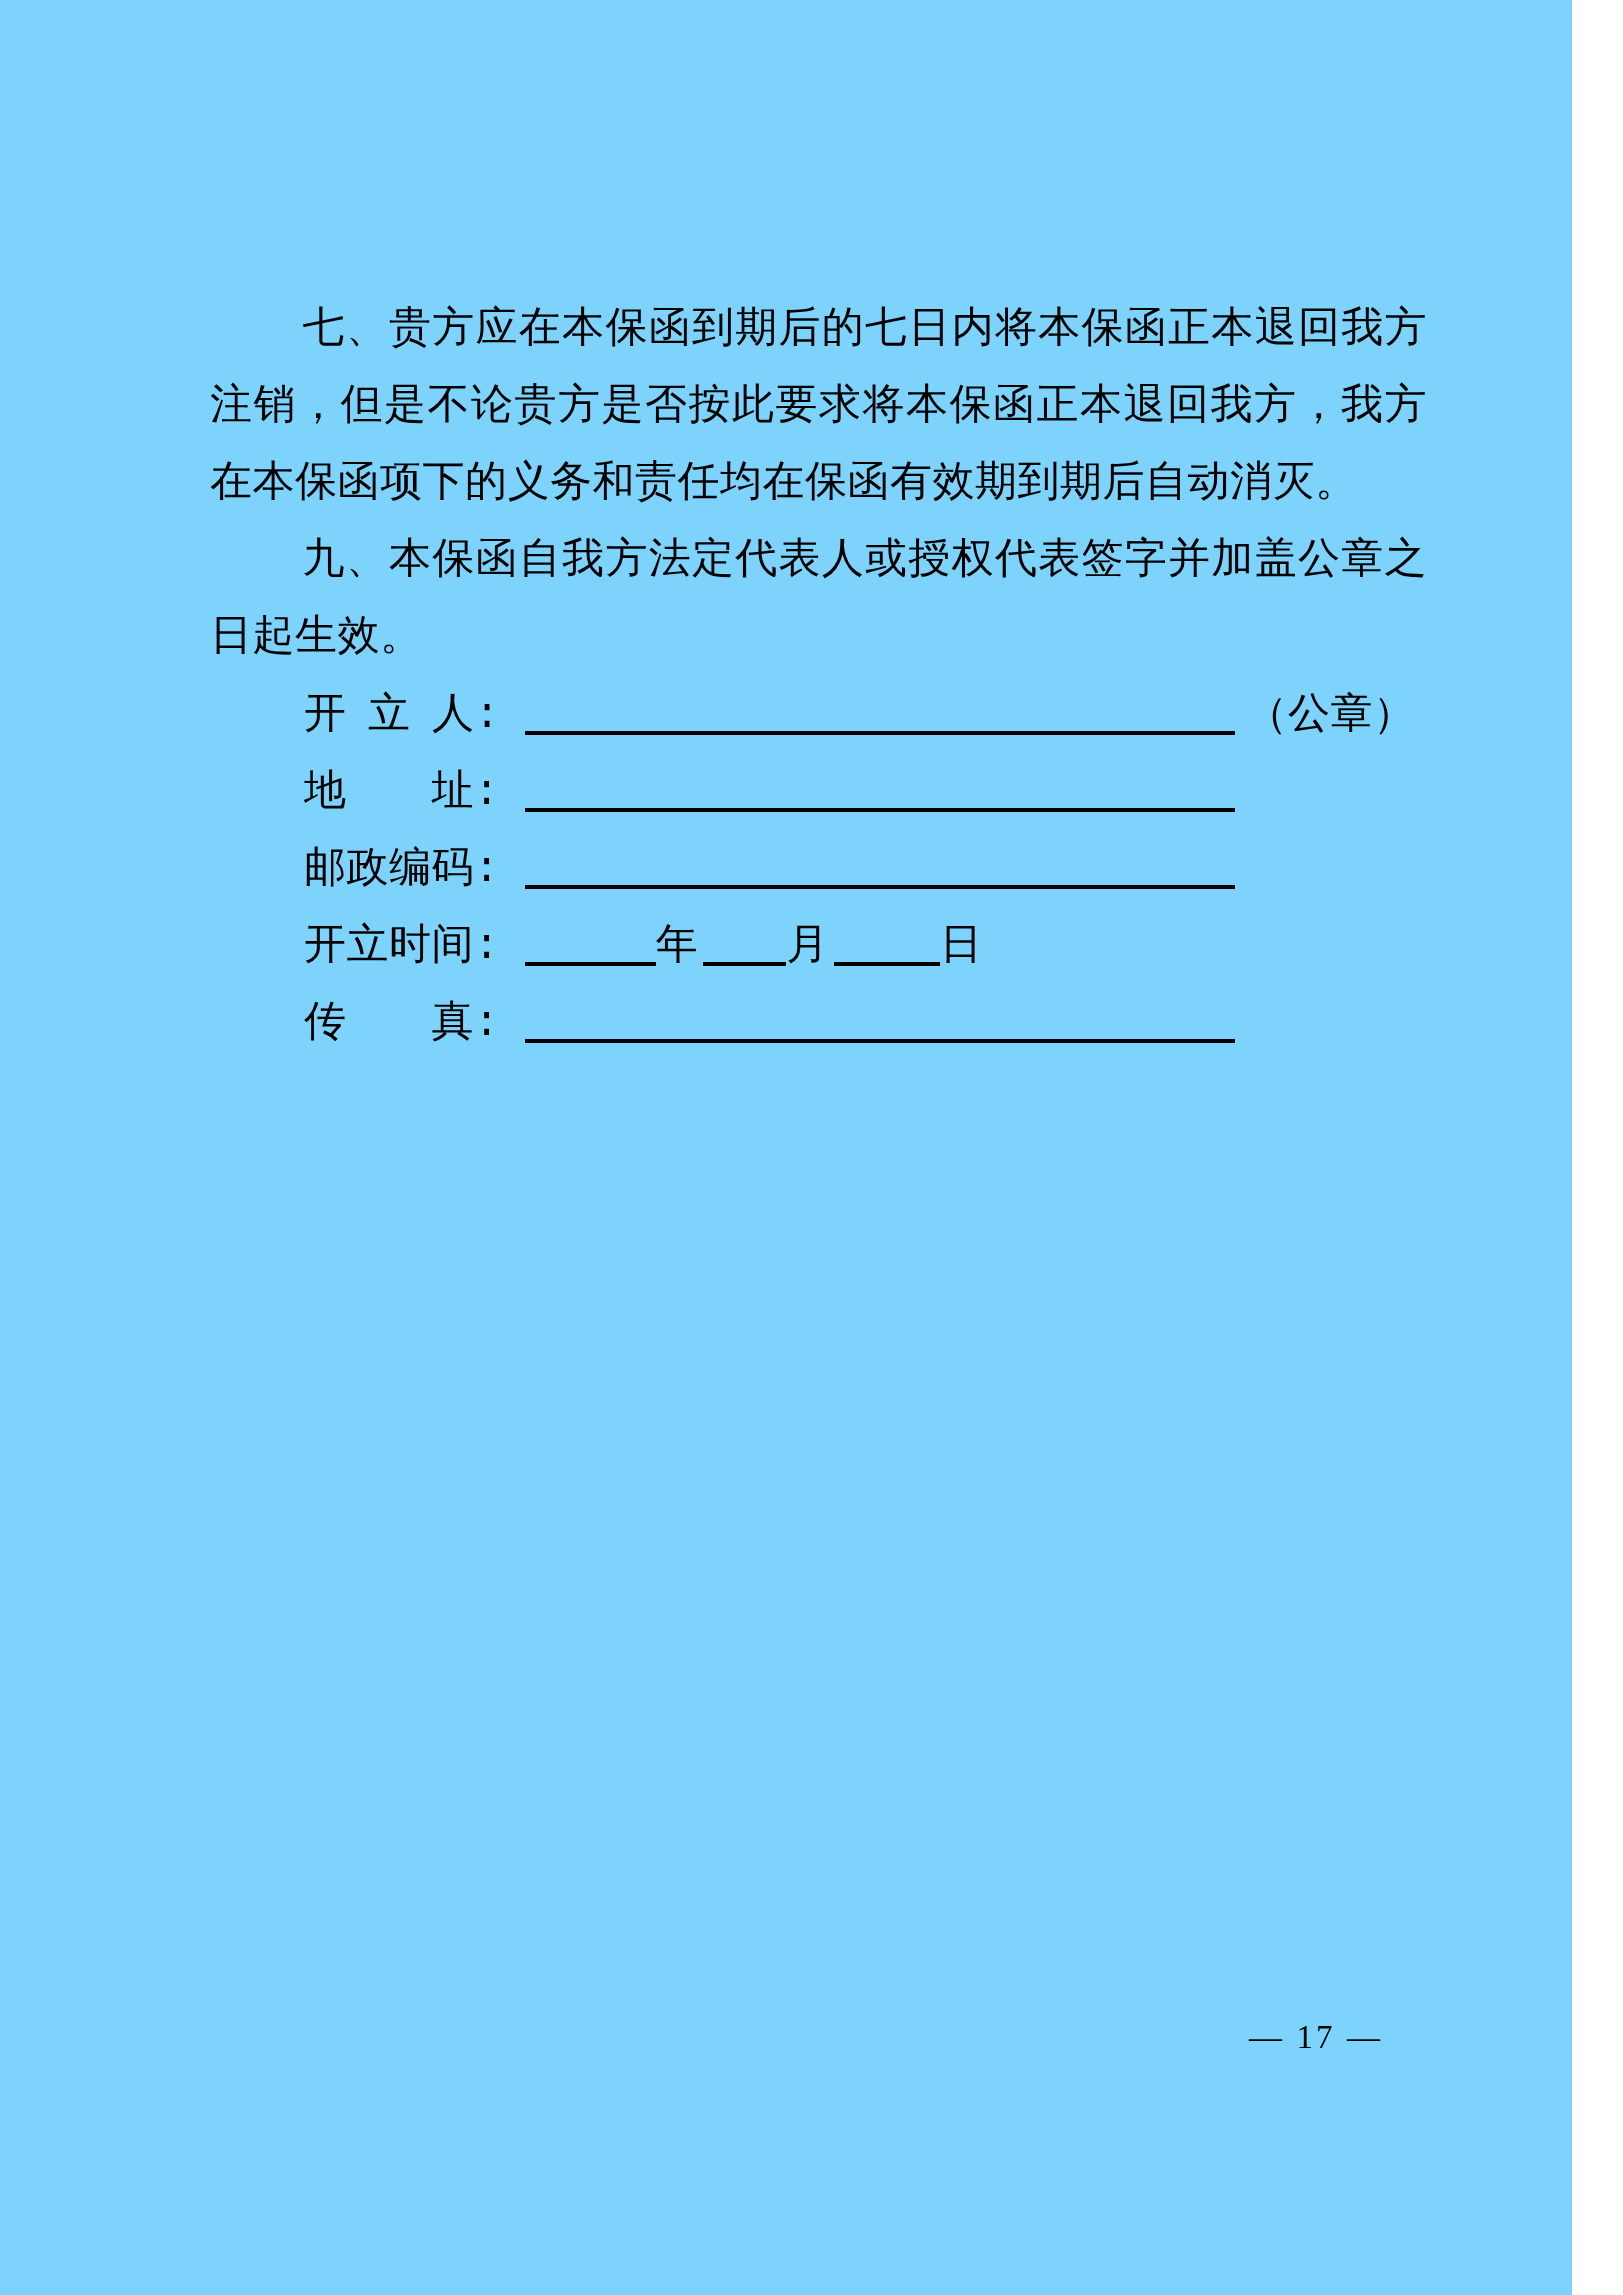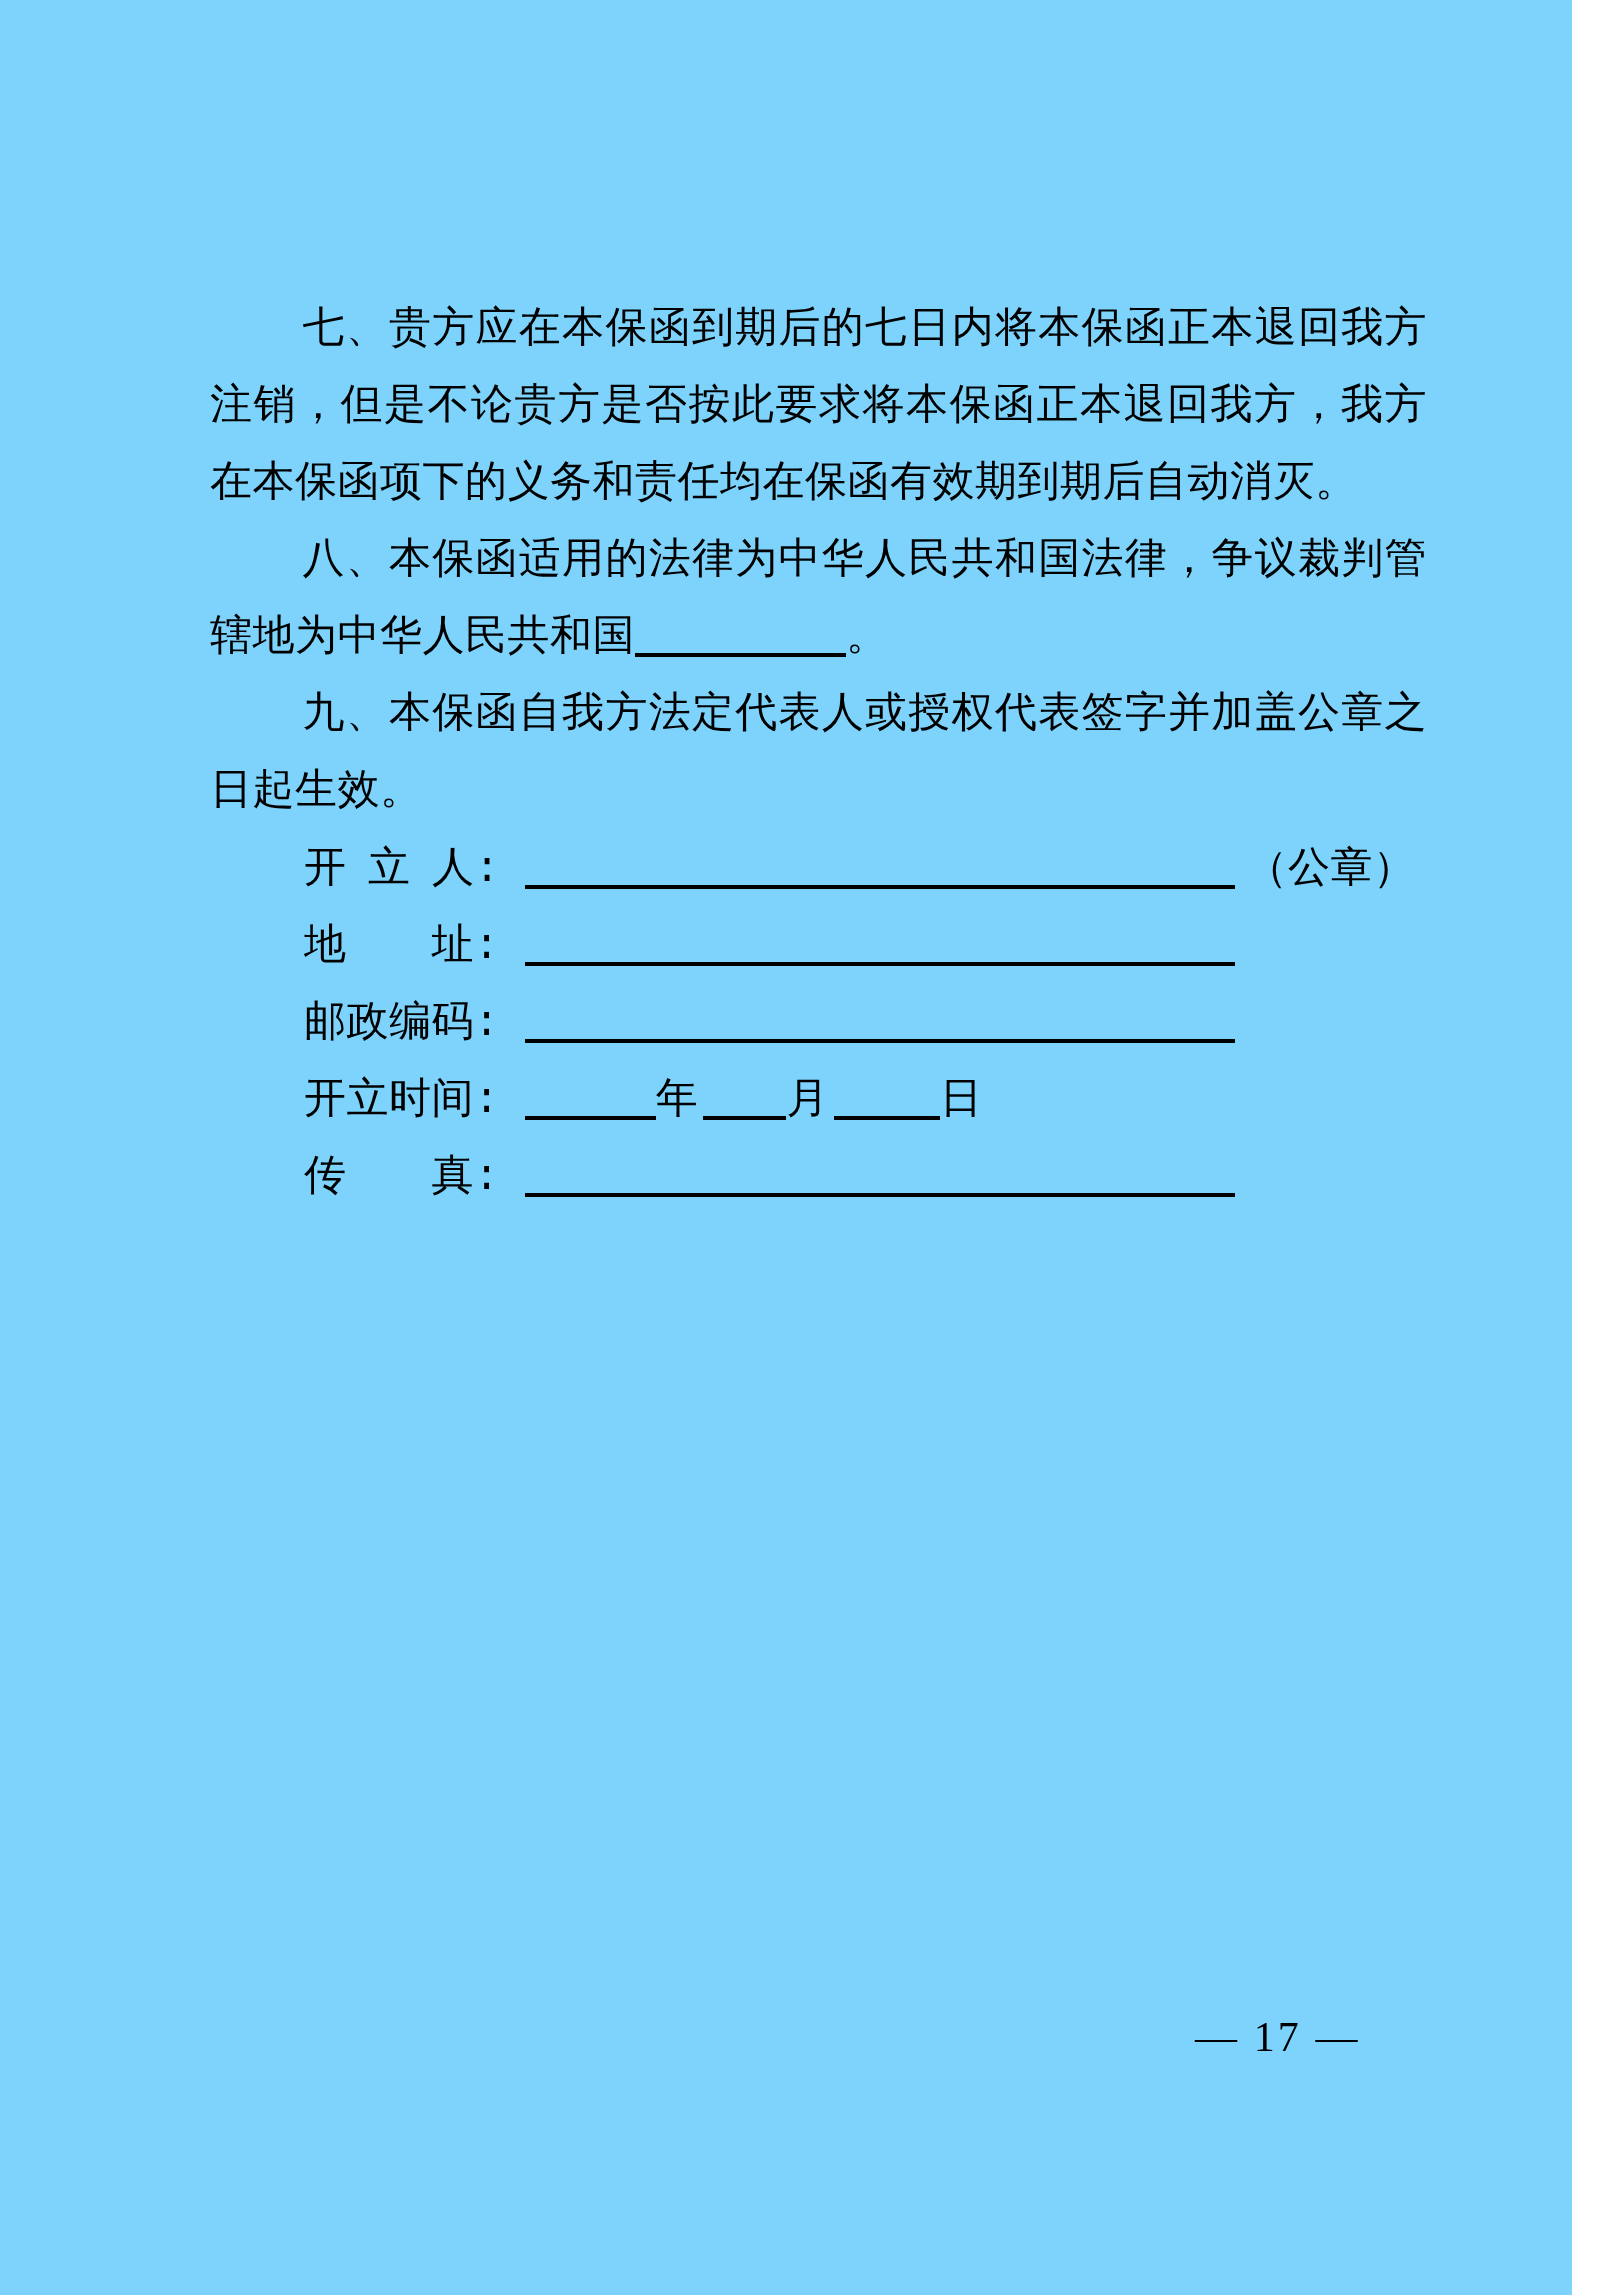--- a/index.html
+++ b/index.html
@@ -55,38 +55,37 @@
   .w-legalrep { width: 392px; }
   .w-contact  { width: 710px; }
   .w-year     { width: 131px; }
   .w-month    { width: 83px; }
   .w-day      { width: 106px; }
 
   .suffix { margin-left: 10.3px; }
 
   .page-number {
     position: absolute;
-    left: 1195px;
+    left: 1249px;
     top: 2018px;
-    font-size: 42px;
+    font-size: 33px;
     line-height: 39px;
     letter-spacing: 3.1px;
     color: #000000;
   }
 </style>
 </head>
 <body>
 
 <div class="page">
 
   <div class="content">
 
     <p class="para">七、贵方应在本保函到期后的七日内将本保函正本退回我方注销，但是不论贵方是否按此要求将本保函正本退回我方，我方在本保函项下的义务和责任均在保函有效期到期后自动消灭。</p>
 
-    <p class="para"><span>八、本保函适用的法律为中华人民共和国法律，争议裁判管辖地为中华人民共和国</span><span class="blank w-jurisdiction"></span><span>。</span></p>
 
     <p class="para">九、本保函自我方法定代表人或授权代表签字并加盖公章之日起生效。</p>
 
     <div class="form">
 
       <div class="form-row"><span>开 立 人:</span><span class="blank w-issuer"></span><span class="suffix">（公章）</span></div>
 
 
       <div class="form-row"><span>地  址:</span><span class="blank w-contact"></span></div>
 

